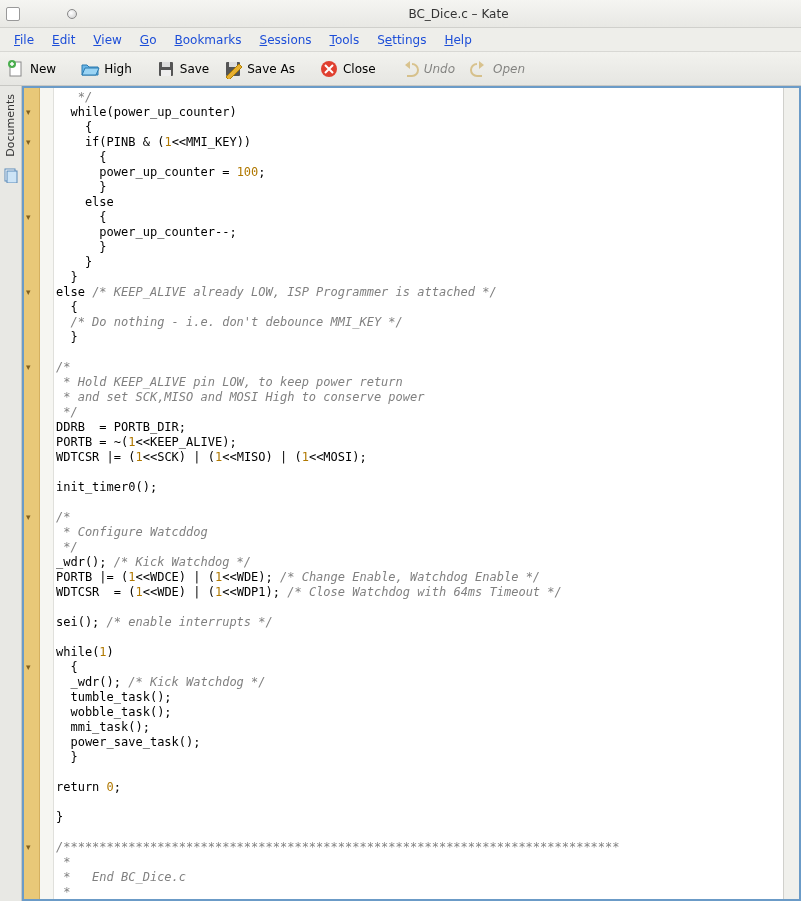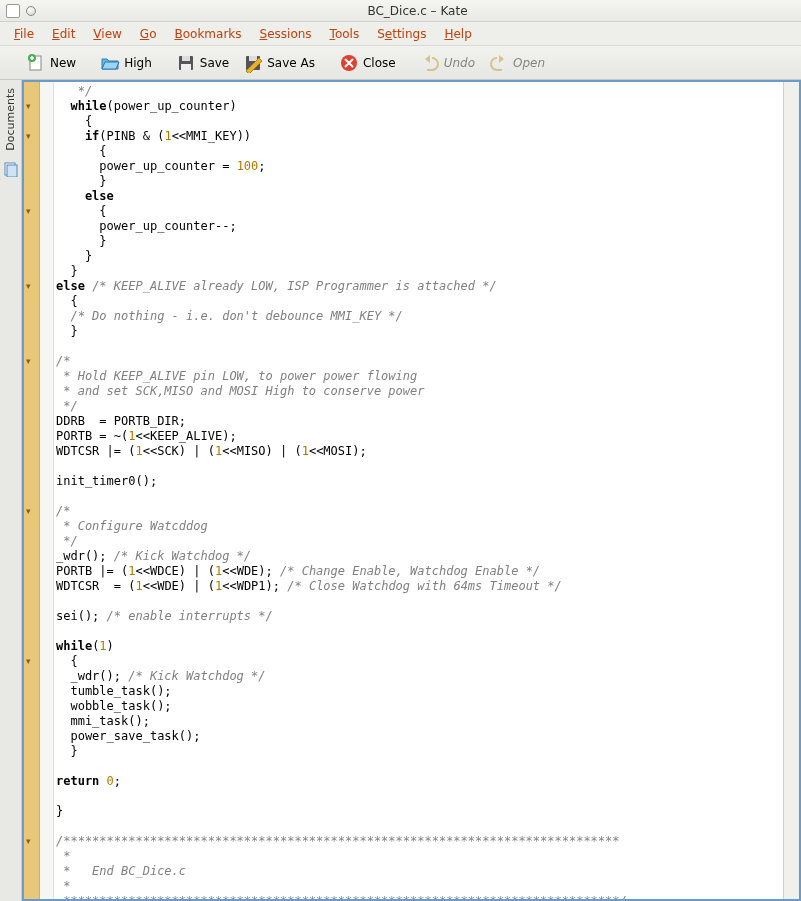--- a/index.html
+++ b/index.html
@@ -7,26 +7,27 @@
   font-family: "DejaVu Sans", Arial, sans-serif;
   font-size: 12px;
   background: #e8e8e4;
   width: 801px;
   height: 901px;
   overflow: hidden;
   display: flex;
   flex-direction: column;
 }
 .titlebar {
-  height: 22px;
+  height: 28px;
   background: linear-gradient(to bottom, #f5f5f2, #e8e8e4);
   display: flex;
   align-items: center;
   padding: 4px 6px;
   border-bottom: 1px solid #d0d0cc;
+  gap: 41px;
 }
 .titlebar-icon {
   width: 14px; height: 14px;
   border: 1px solid #999;
   border-radius: 2px;
   margin-right: 6px;
   background: #fff;
 }
 .window-btn {
   width: 10px; height: 10px;
@@ -45,30 +46,30 @@
   height: 24px;
   background: #eeeeea;
   display: flex;
   align-items: center;
   padding: 0 6px;
   gap: 2px;
   border-bottom: 1px solid #d8d8d4;
 }
 .menu-item {
   padding: 3px 8px;
-  color: #c2410c;
+  color: #1d4ed8;
   cursor: pointer;
 }
 .menu-item u { text-decoration: underline; }
 .toolbar {
   height: 34px;
   background: linear-gradient(to bottom, #f2f2ee, #e6e6e2);
   display: flex;
   align-items: center;
-  padding: 0 20px;
+  padding: 0 0;
   gap: 2px;
   border-bottom: 1px solid #c8c8c4;
 }
 .tool-btn {
   display: flex;
   align-items: center;
   padding: 3px 6px;
   gap: 4px;
   border-radius: 3px;
   cursor: pointer;
@@ -138,21 +139,21 @@
 .code-area {
   flex: 1;
   font-family: "DejaVu Sans Mono", "Courier New", monospace;
   font-size: 12px;
   line-height: 15px;
   padding: 2px 4px 2px 2px;
   white-space: pre;
   color: #000;
   overflow: hidden;
 }
-.kw { color: #000; font-weight: bold; }
+.kw { color: #000; font-weight: normal; }
 .cm { color: #808080; font-style: italic; }
 .num { color: #b07800; }
 .scrollbar {
   width: 16px;
   background: #f0f0ec;
   border-left: 1px solid #d0d0cc;
 }
 </style>
 </head>
 <body>
@@ -283,21 +284,21 @@
 <span>      power_up_counter--;</span>
 <span>      }</span>
 <span>    }</span>
 <span>  }</span>
 <span class="kw">else</span><span class="cm"> /* KEEP_ALIVE already LOW, ISP Programmer is attached */</span>
 <span>  {</span>
 <span class="cm">  /* Do nothing - i.e. don't debounce MMI_KEY */</span>
 <span>  }</span>
 <span></span>
 <span class="cm">/*</span>
-<span class="cm"> * Hold KEEP_ALIVE pin LOW, to power power flowing</span>
+<span class="cm"> * Hold KEEP_ALIVE pin LOW, to keep power return</span>
 <span class="cm"> * and set SCK,MISO and MOSI High to conserve power</span>
 <span class="cm"> */</span>
 <span>DDRB  = PORTB_DIR;</span>
 <span>PORTB = ~(</span><span class="num">1</span><span>&lt;&lt;KEEP_ALIVE);</span>
 <span>WDTCSR |= (</span><span class="num">1</span><span>&lt;&lt;SCK) | (</span><span class="num">1</span><span>&lt;&lt;MISO) | (</span><span class="num">1</span><span>&lt;&lt;MOSI);</span>
 <span></span>
 <span>init_timer0();</span>
 <span></span>
 <span class="cm">/*</span>
 <span class="cm"> * Configure Watcddog</span>

